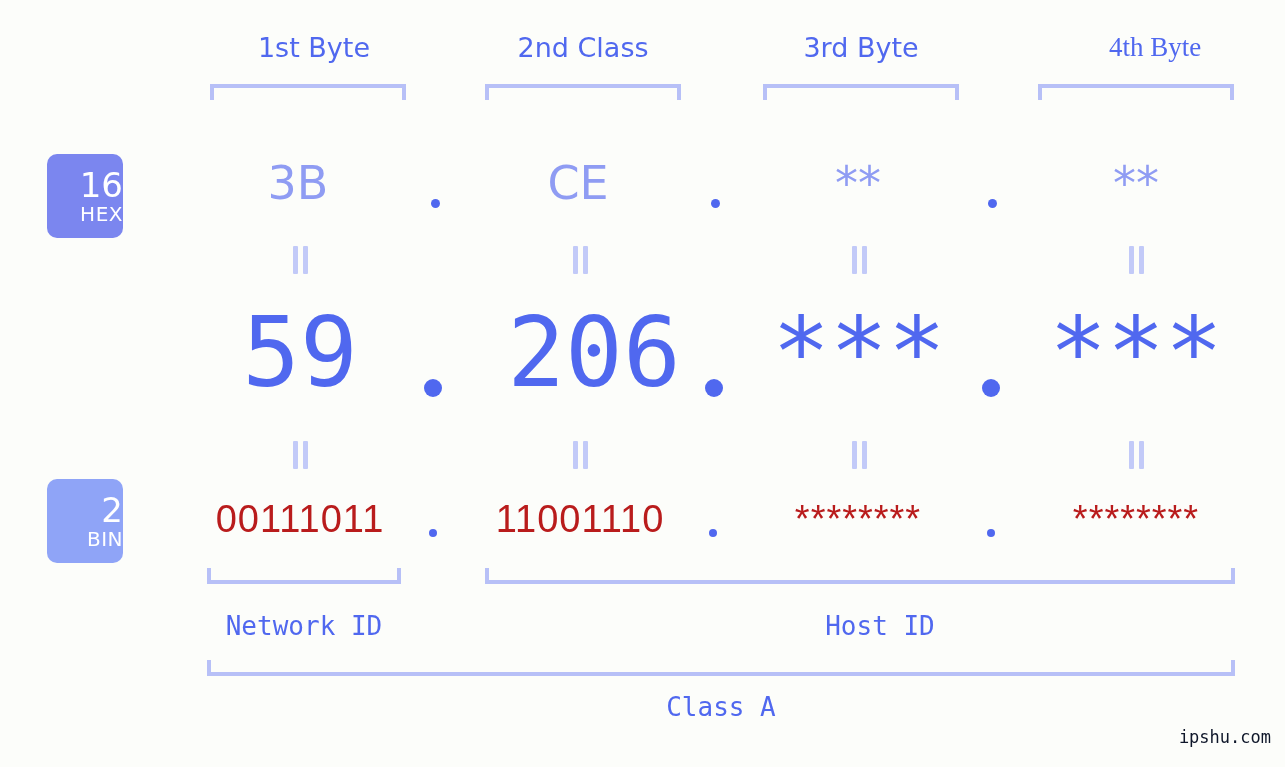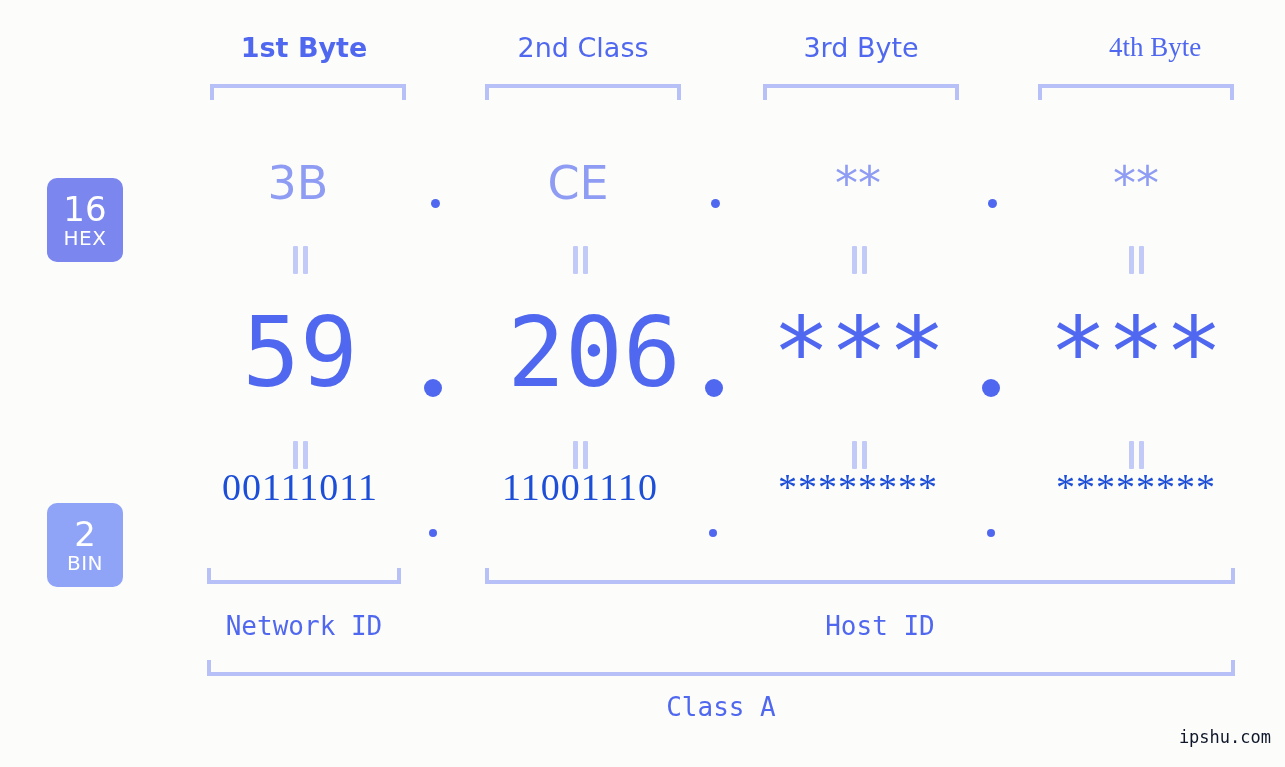--- a/index.html
+++ b/index.html
@@ -21,25 +21,24 @@
   }
 
   
   .badge {
     position: absolute;
     width: 76px;
     height: 84px;
     border-radius: 10px;
     display: flex;
     flex-direction: column;
-    align-items: center;
+    align-items: flex-end;
     justify-content: center;
     color: #ffffff;
     line-height: 1;
-    margin-top: 24px;
   }
   .badge .base-num {
     font-size: 34px;
     font-weight: 400;
     letter-spacing: 0px;
     margin-bottom: 2px;
   }
   .badge .base-name {
     font-size: 20px;
     font-weight: 400;
@@ -93,23 +92,23 @@
   }
   .row-dec .val {
     font-size: 96px;
     color: #5068ef;
     font-family: "DejaVu Sans Mono", monospace;
     top: 305px;
     font-weight: 400;
   }
   .row-bin .val {
     font-size: 38px;
-    color: #1d4ed8;
-    font-family: Liberation Serif, serif;
-    top: 468px;
+    color: #b91c1c;
+    font-family: Liberation Sans, sans-serif;
+    top: 500px;
     letter-spacing: 1px;
   }
 
   
   .dot {
     position: absolute;
     border-radius: 50%;
     background: #5068ef;
   }
   .dot-hex { width: 9px; height: 9px; top: 199px; }
@@ -170,21 +169,21 @@
 
   <div class="badge" id="badge-hex">
     <div class="base-num">16</div>
     <div class="base-name">HEX</div>
   </div>
   <div class="badge" id="badge-bin">
     <div class="base-num">2</div>
     <div class="base-name">BIN</div>
   </div>
 
-  <div class="byte-header" style="left:206px; width:196px;font-weight:bold;">1st Byte</div>
+  <div class="byte-header" style="left:216px; width:196px;">1st Byte</div>
   <div class="byte-header" style="left:485px; width:196px;">2nd Class</div>
   <div class="byte-header" style="left:763px; width:196px;">3rd Byte</div>
   <div class="byte-header" style="left:1057px; width:196px;font-family:Liberation Serif, serif;">4th Byte</div>
 
   <div class="bracket-top" style="left:210px; width:196px;"></div>
   <div class="bracket-top" style="left:485px; width:196px;"></div>
   <div class="bracket-top" style="left:763px; width:196px;"></div>
   <div class="bracket-top" style="left:1038px; width:196px;"></div>
 
   <div class="row-hex">

